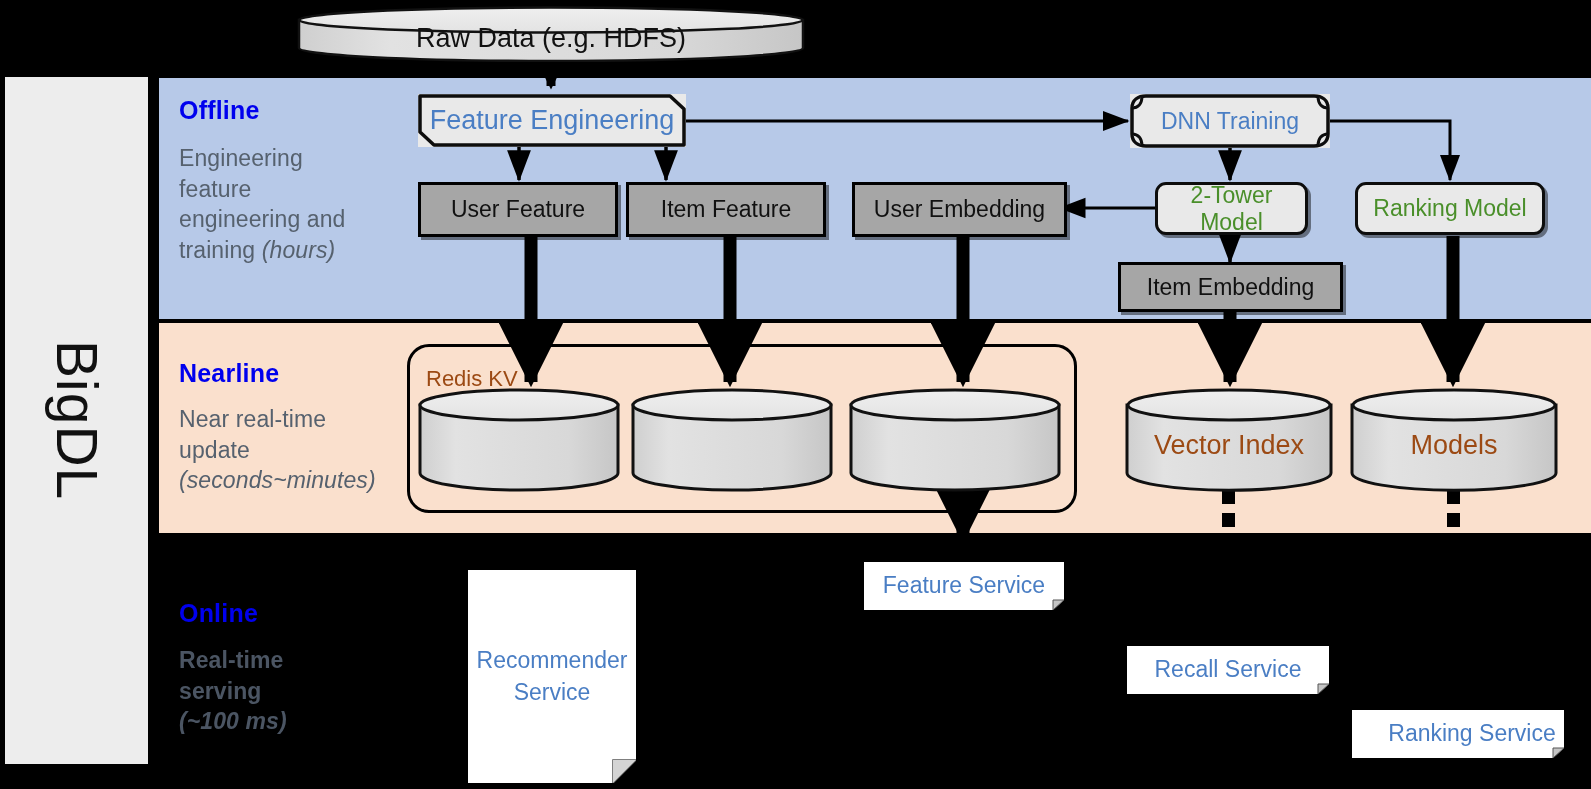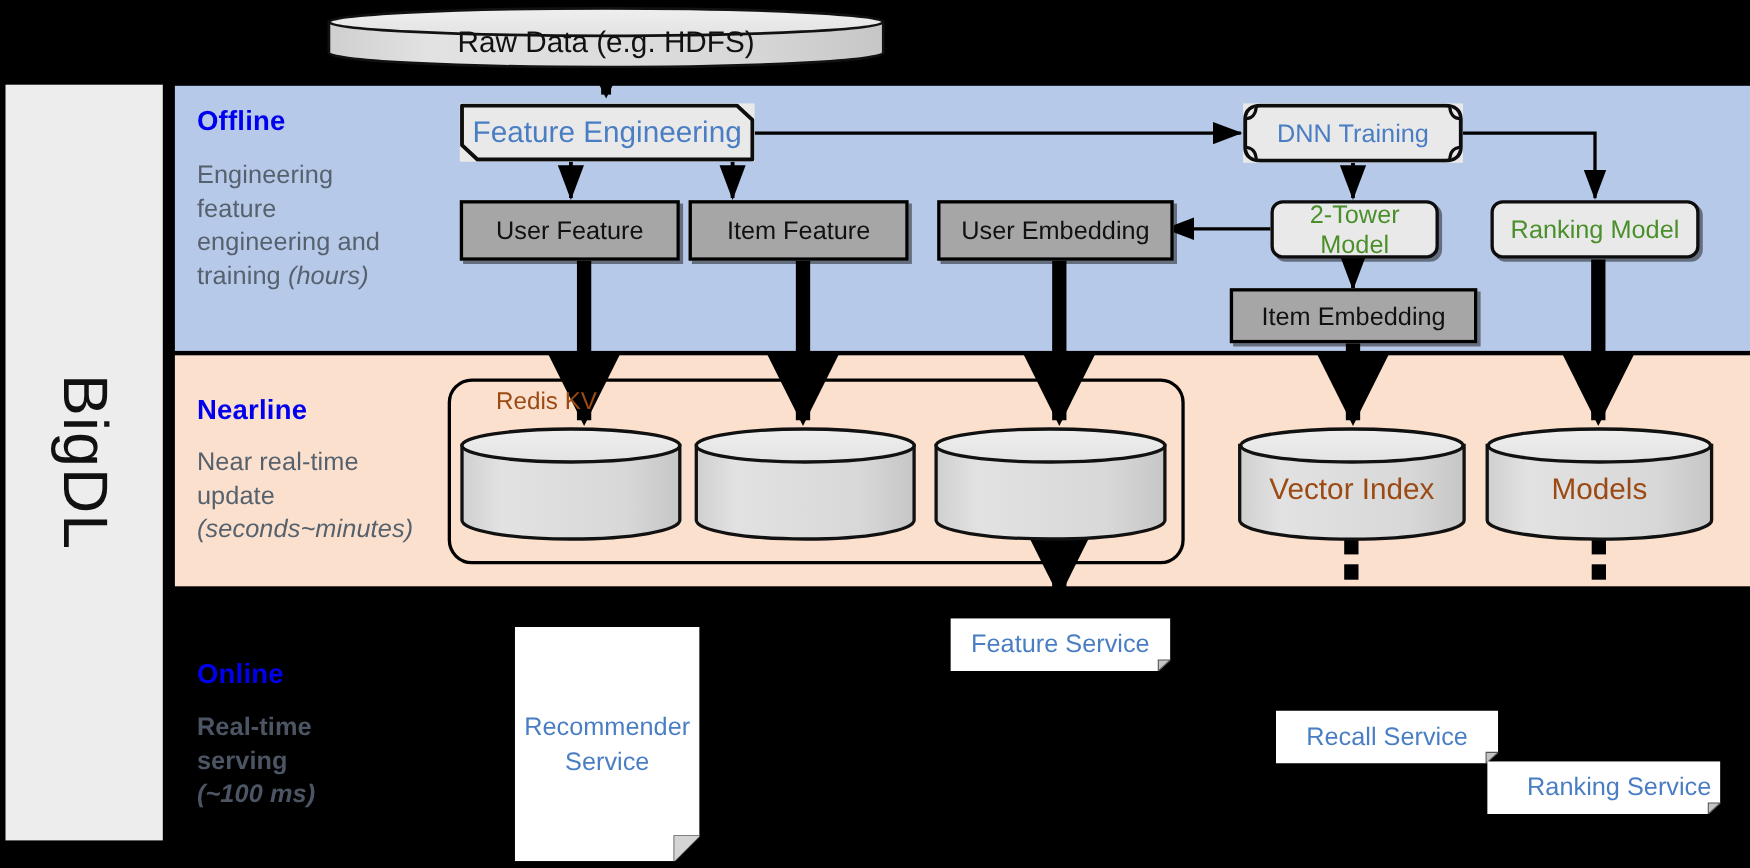--- a/index.html
+++ b/index.html
@@ -220,21 +220,21 @@
 
   <div class="node box-model" style="left:1155px;top:182px;width:153px;height:53px;">
     <span>2-Tower Model</span>
   </div>
 
   <div class="node box-model" style="left:1355px;top:182px;width:190px;height:53px;">
     <span>Ranking Model</span>
   </div>
 
   <div class="redis-box" style="left:407px;top:344px;width:664px;height:163px;"></div>
-  <div class="redis-label" style="left:426px;top:352px;margin-left:25px;">Redis KV</div>
+  <div class="redis-label" style="left:426px;top:366px;">Redis KV</div>
 
   <div class="cyl" style="left:417px;top:388px;width:205px;height:104px;">
     <svg width="205" height="104" viewBox="0 0 205 104">
       <path d="M3,17 L3,85 A99,17 0 0 0 201,85 L201,17 Z" fill="url(#cylSide)" stroke="#111" stroke-width="3"></path>
       <ellipse cx="102" cy="17" rx="99" ry="15" fill="url(#cylTop)" stroke="#111" stroke-width="3"></ellipse>
     </svg>
   </div>
 
   <div class="cyl" style="left:630px;top:388px;width:205px;height:104px;">
     <svg width="205" height="104" viewBox="0 0 205 104">
@@ -281,31 +281,31 @@
   <div class="card" style="left:864px;top:562px;width:200px;height:48px;">
     <svg class="proc-svg" width="200" height="48" viewBox="0 0 200 48">
       <path d="M0,0 L200,0 L200,38 L189,48 L0,48 Z" fill="#ffffff"></path>
       <path d="M200,38 L189,48 L189,38 Z" fill="#c4c4c4" stroke="#555" stroke-width="1"></path>
     </svg>
     <div style="position:absolute;inset:0;display:flex;align-items:center;justify-content:center;border-radius:20px;">
       <span style="font-size:23px;color:#4a7ec4;">Feature Service</span>
     </div>
   </div>
 
-  <div class="card" style="left:1127px;top:646px;width:202px;height:48px;margin-left:33px;">
+  <div class="card" style="left:1127px;top:646px;width:202px;height:48px;">
     <svg class="proc-svg" width="202" height="48" viewBox="0 0 202 48">
       <path d="M0,0 L202,0 L202,38 L191,48 L0,48 Z" fill="#ffffff"></path>
       <path d="M202,38 L191,48 L191,38 Z" fill="#c4c4c4" stroke="#555" stroke-width="1"></path>
     </svg>
     <div style="position:absolute;inset:0;display:flex;align-items:center;justify-content:center;">
       <span style="font-size:23px;color:#4a7ec4;">Recall Service</span>
     </div>
   </div>
 
-  <div class="card" style="left:1352px;top:692px;width:240px;height:48px;">
+  <div class="card" style="left:1352px;top:710px;width:240px;height:48px;">
     <svg class="proc-svg" width="212" height="48" viewBox="0 0 212 48">
       <path d="M0,0 L212,0 L212,38 L201,48 L0,48 Z" fill="#ffffff"></path>
       <path d="M212,38 L201,48 L201,38 Z" fill="#c4c4c4" stroke="#555" stroke-width="1"></path>
     </svg>
     <div style="position:absolute;inset:0;display:flex;align-items:center;justify-content:center;">
       <span style="font-size:23px;color:#4a7ec4;">Ranking Service</span>
     </div>
   </div>
 
 </div>

